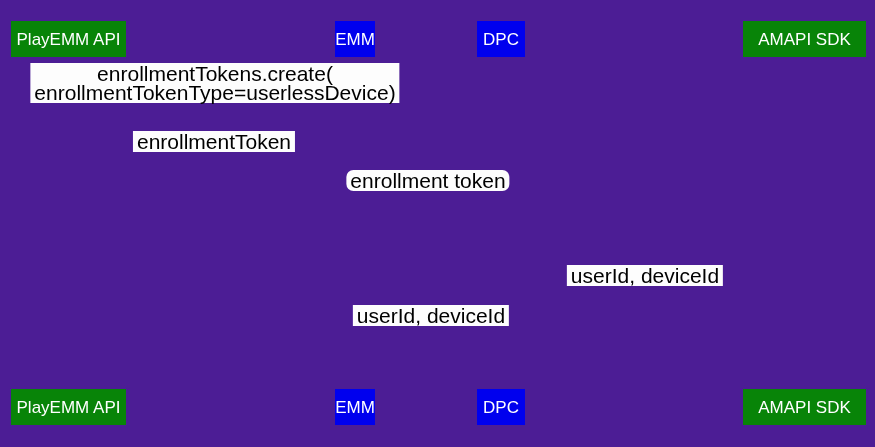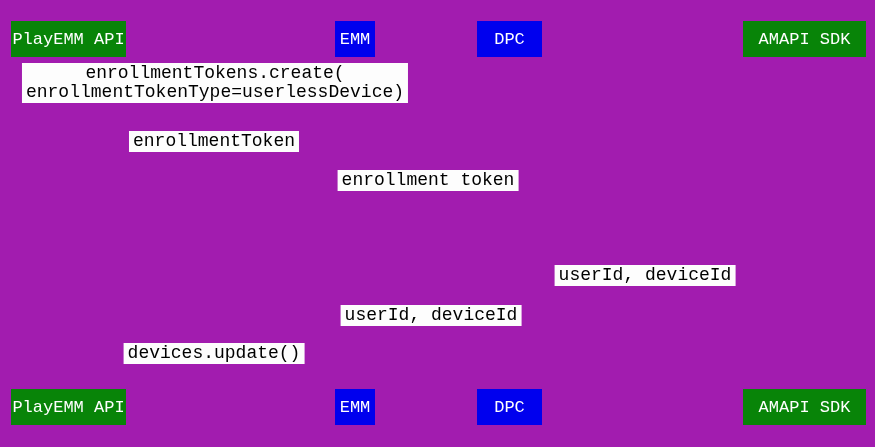--- a/index.html
+++ b/index.html
@@ -4,60 +4,60 @@
 <style>
   html, body {
     margin: 0;
     padding: 0;
     background: #000000;
   }
   .diagram {
     position: relative;
     width: 875px;
     height: 447px;
-    background: #a21caf;
+    background: #4c1d95;
     overflow: hidden;
-    font-family: Liberation Mono, monospace;
+    font-family: Liberation Sans, sans-serif;
   }
   
   .actor {
     position: absolute;
     display: flex;
     align-items: center;
     justify-content: center;
     color: #ffffff;
     font-size: 17px;
     line-height: 1;
     white-space: nowrap;
   }
   .actor.green { background: #088408; }
   .actor.blue  { background: #0000ee; }
 
   .a-playemm  { left: 11px;  width: 115px; }
   .a-emm      { left: 335px; width: 40px;  }
-  .a-dpc      { left: 477px; width: 65px; text-align: center;  }
+  .a-dpc      { left: 477px; width: 48px; text-align: center;  }
   .a-amapi    { left: 743px; width: 123px; }
   .row-top    { top: 21px;  height: 36px; }
   .row-bottom { top: 389px; height: 36px; }
 
   
   .msg {
     position: absolute;
     transform: translateX(-50%);
     background: #fdfdfd;
     color: #000000;
-    font-size: 18px;
+    font-size: 21px;
     line-height: 19px;
     padding: 1px 4px;
     text-align: center;
     white-space: pre-line;
   }
   .m1 { left: 215px; top: 63px;  }
   .m2 { left: 214px; top: 131px; }
-  .m3 { left: 428px; top: 170px; }
+  .m3 { left: 428px; top: 170px; border-radius: 7px; }
   .m4 { left: 646px; top: 199px; }
   .m5 { left: 645px; top: 265px; }
   .m6 { left: 431px; top: 305px; }
   .m7 { left: 214px; top: 343px; }
 </style>
 </head>
 <body>
 
 <div class="diagram">
 
@@ -65,20 +65,19 @@
   <div class="actor blue a-emm row-top">EMM</div>
   <div class="actor blue a-dpc row-top">DPC</div>
   <div class="actor green a-amapi row-top">AMAPI SDK</div>
 
   <div class="msg m1">enrollmentTokens.create(
 enrollmentTokenType=userlessDevice)</div>
   <div class="msg m2">enrollmentToken</div>
   <div class="msg m3">enrollment token</div>
   <div class="msg m5">userId, deviceId</div>
   <div class="msg m6">userId, deviceId</div>
-  <div class="msg m7">devices.update()</div>
 
   <div class="actor green a-playemm row-bottom">PlayEMM API</div>
   <div class="actor blue a-emm row-bottom">EMM</div>
   <div class="actor blue a-dpc row-bottom">DPC</div>
   <div class="actor green a-amapi row-bottom">AMAPI SDK</div>
 
 </div>
 
 </body></html>

